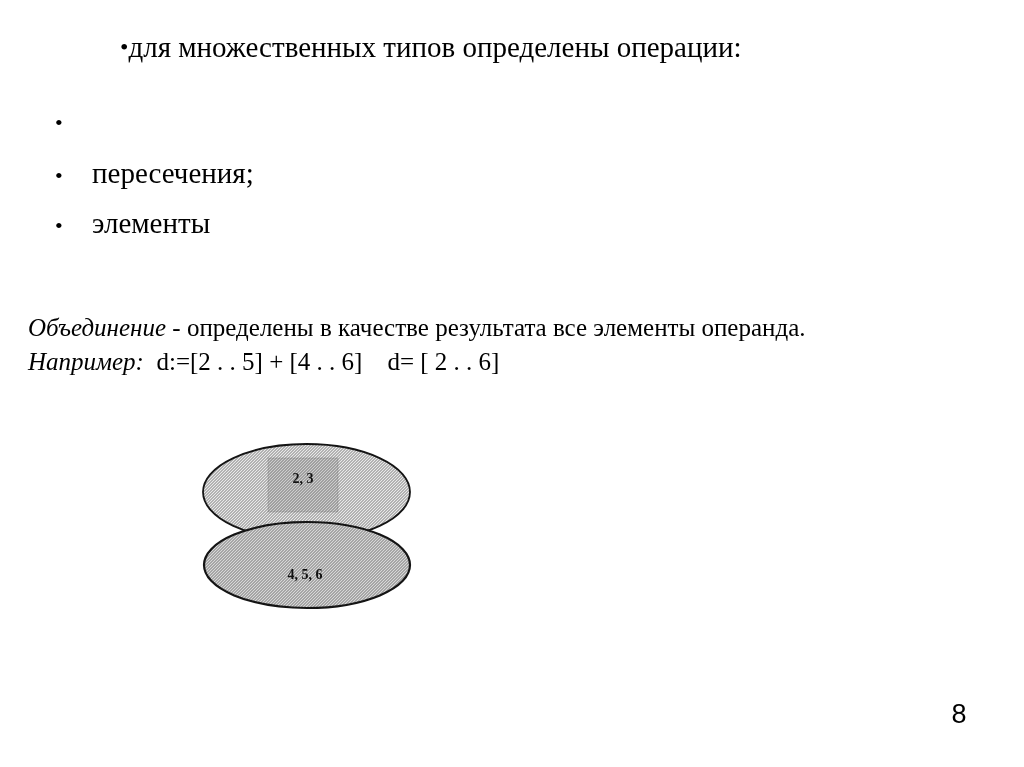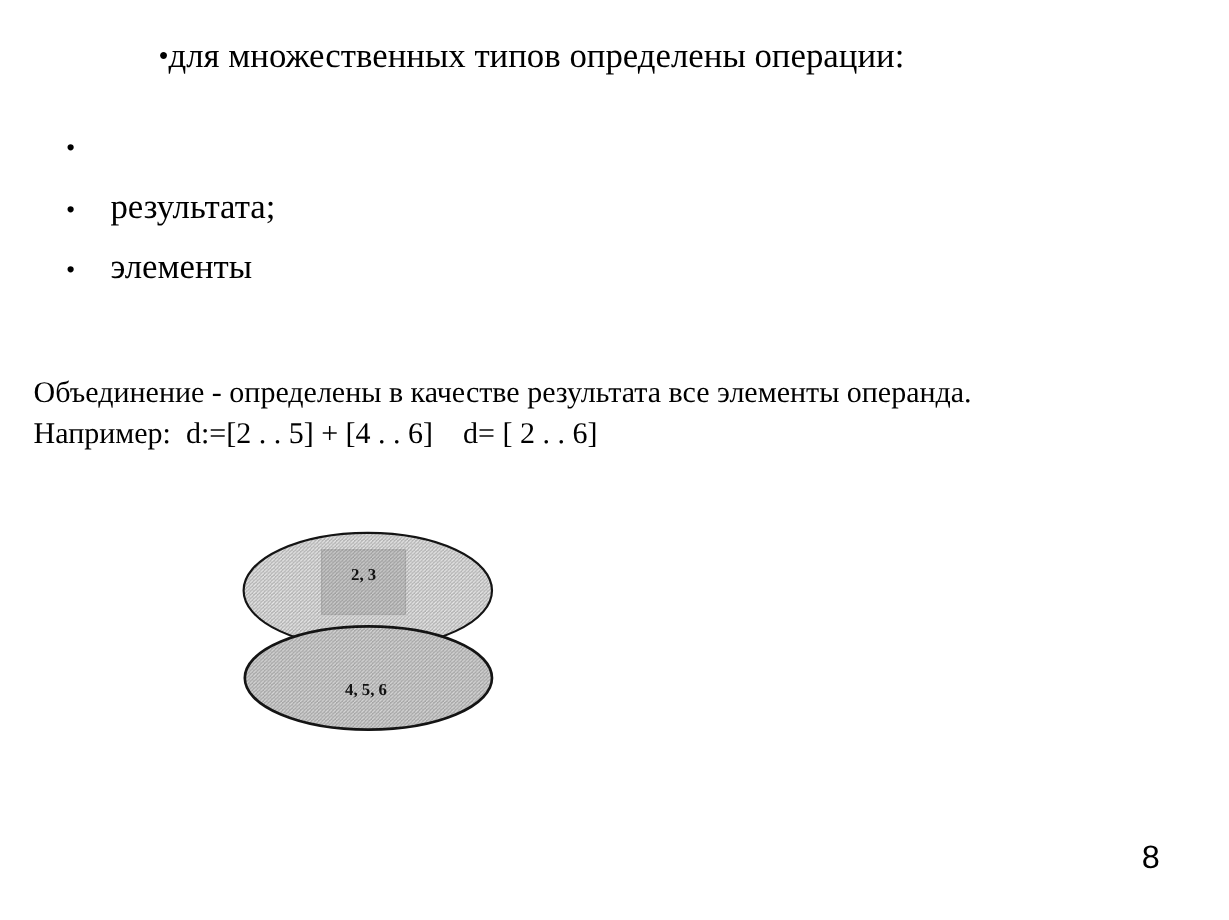--- a/index.html
+++ b/index.html
@@ -15,21 +15,21 @@
     font-family: "Liberation Serif", serif;
     color: #000000;
   }
   .slide {
     position: absolute;
     inset: 0;
     background: #ffffff;
   }
   .title-line {
     position: absolute;
-    left: 132px;
+    left: 120px;
     top: 28px;
     font-size: 29px;
     line-height: 38px;
     white-space: pre;
   }
   .title-bullet {
     font-size: 24px;
     vertical-align: 2px;
   }
   .bullet-list {
@@ -54,20 +54,21 @@
     position: absolute;
     left: 28px;
     top: 311px;
     font-size: 25px;
     line-height: 34px;
   }
   .para-line {
     white-space: pre;
   }
   .run-italic {
+    font-style: italic;
   }
   .diagram {
     position: absolute;
     left: 160px;
     top: 420px;
   }
   .diagram text {
     font-family: "Liberation Serif", serif;
     font-weight: bold;
     font-size: 14px;
@@ -90,21 +91,21 @@
 <div class="slide">
 
   <div class="title-line"><span class="title-bullet">•</span><span>для множественных типов определены операции:</span></div>
 
   <div class="bullet-list">
     <div class="bullet-item">
       <span class="bullet-dot">•</span>
     </div>
     <div class="bullet-item">
       <span class="bullet-dot">•</span>
-      <span>результата;</span>
+      <span>пересечения;</span>
     </div>
     <div class="bullet-item">
       <span class="bullet-dot">•</span>
       <span>элементы</span>
     </div>
   </div>
 
   <div class="para">
     <div class="para-line"><span class="run-italic">Объединение</span><span> - определены в качестве результата все элементы операнда.</span></div>
     <div class="para-line"><span class="run-italic">Например:</span><span>  d:=[2 . . 5] + [4 . . 6]    d= [ 2 . . 6]</span></div>

